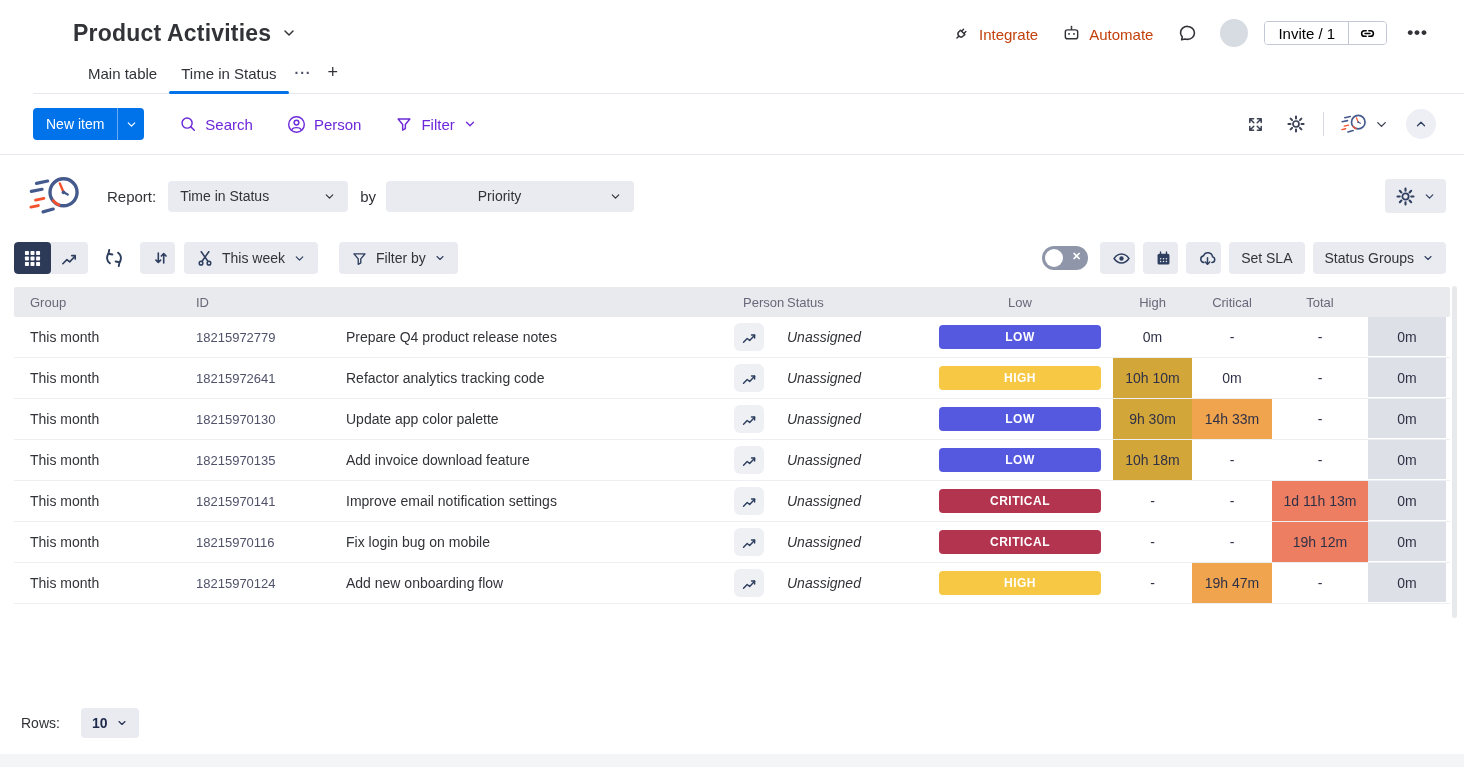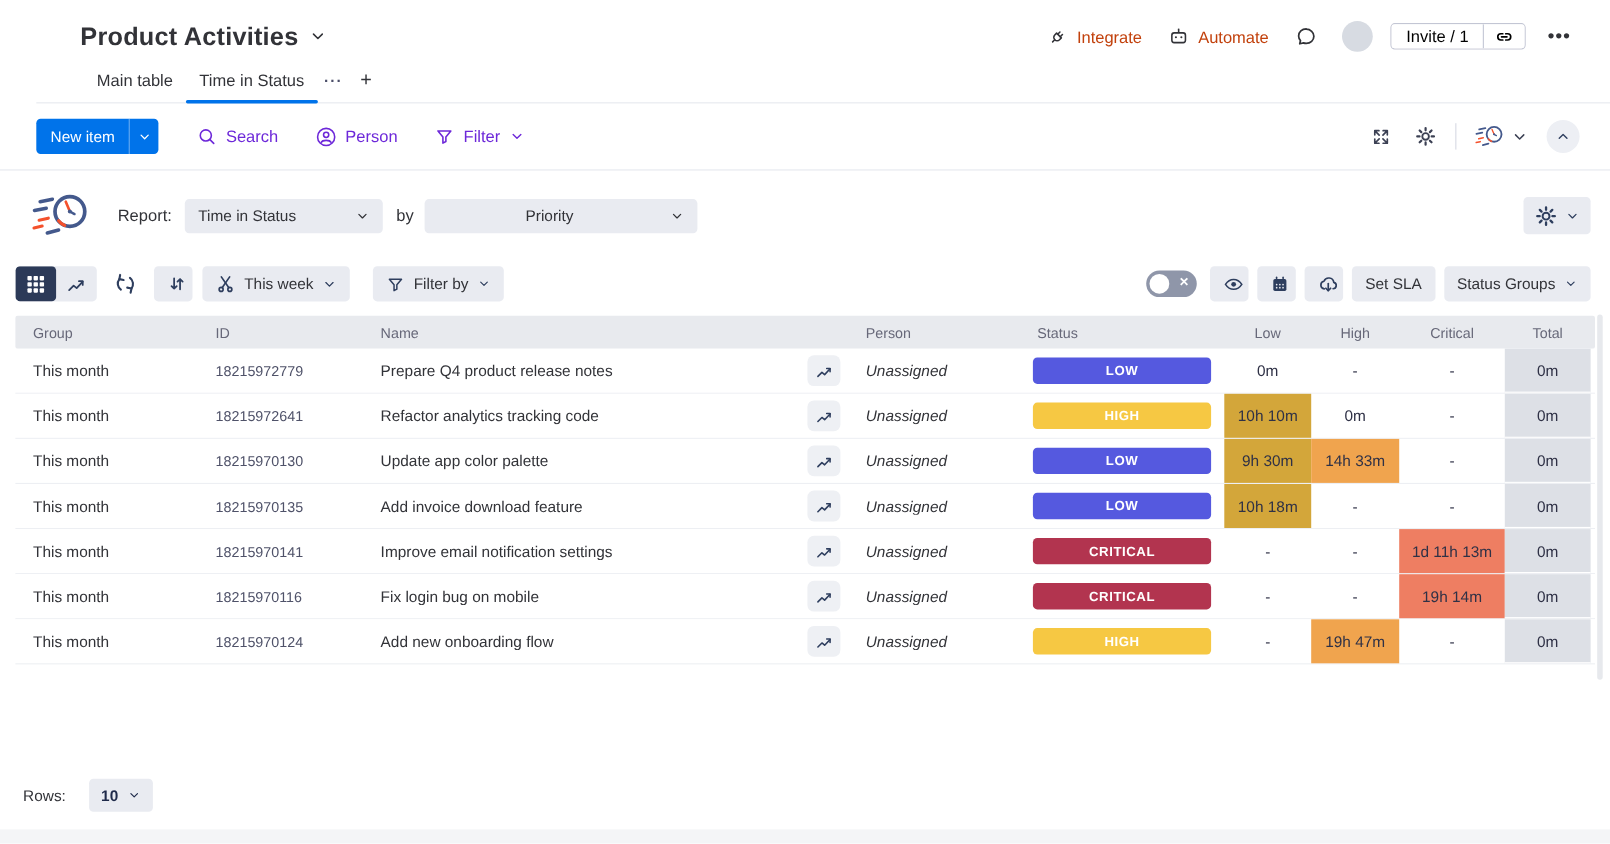--- a/index.html
+++ b/index.html
@@ -488,21 +488,20 @@
             </svg>
           </span>
       </button>
     </div>
   </section>
 
   <section class="tis-table">
     <div class="thead">
         <div class="th">Group</div>
         <div class="th">ID</div>
-        <div class="th">Name</div>
         <div class="th"></div>
         <div class="th">Person</div>
         <div class="th">Status</div>
         <div class="th center">Low</div>
         <div class="th center">High</div>
         <div class="th center">Critical</div>
         <div class="th center">Total</div>
       </div>
     <div>
         <div class="trow">
@@ -627,21 +626,21 @@
                 </svg>
               </span>
             </button>
           </div>
           <div class="cell person-cell">Unassigned</div>
           <div class="status-cell">
             <div class="badge" style="background: rgb(178, 52, 79);">CRITICAL</div>
           </div>
           <div class="time-cell">-</div>
           <div class="time-cell">-</div>
-          <div class="time-cell hl-critical">19h 14m</div>
+          <div class="time-cell hl-critical">19h 12m</div>
           <div class="time-cell total-cell">0m</div>
         </div>
         <div class="trow">
           <div class="cell group-cell">This month</div>
           <div class="cell id-cell">18215970124</div>
           <div class="cell name-cell">Add new onboarding flow</div>
           <div class="icon-cell">
             <button class="row-chart-btn">
               <span>
                 <svg class="i" width="17" height="17">

